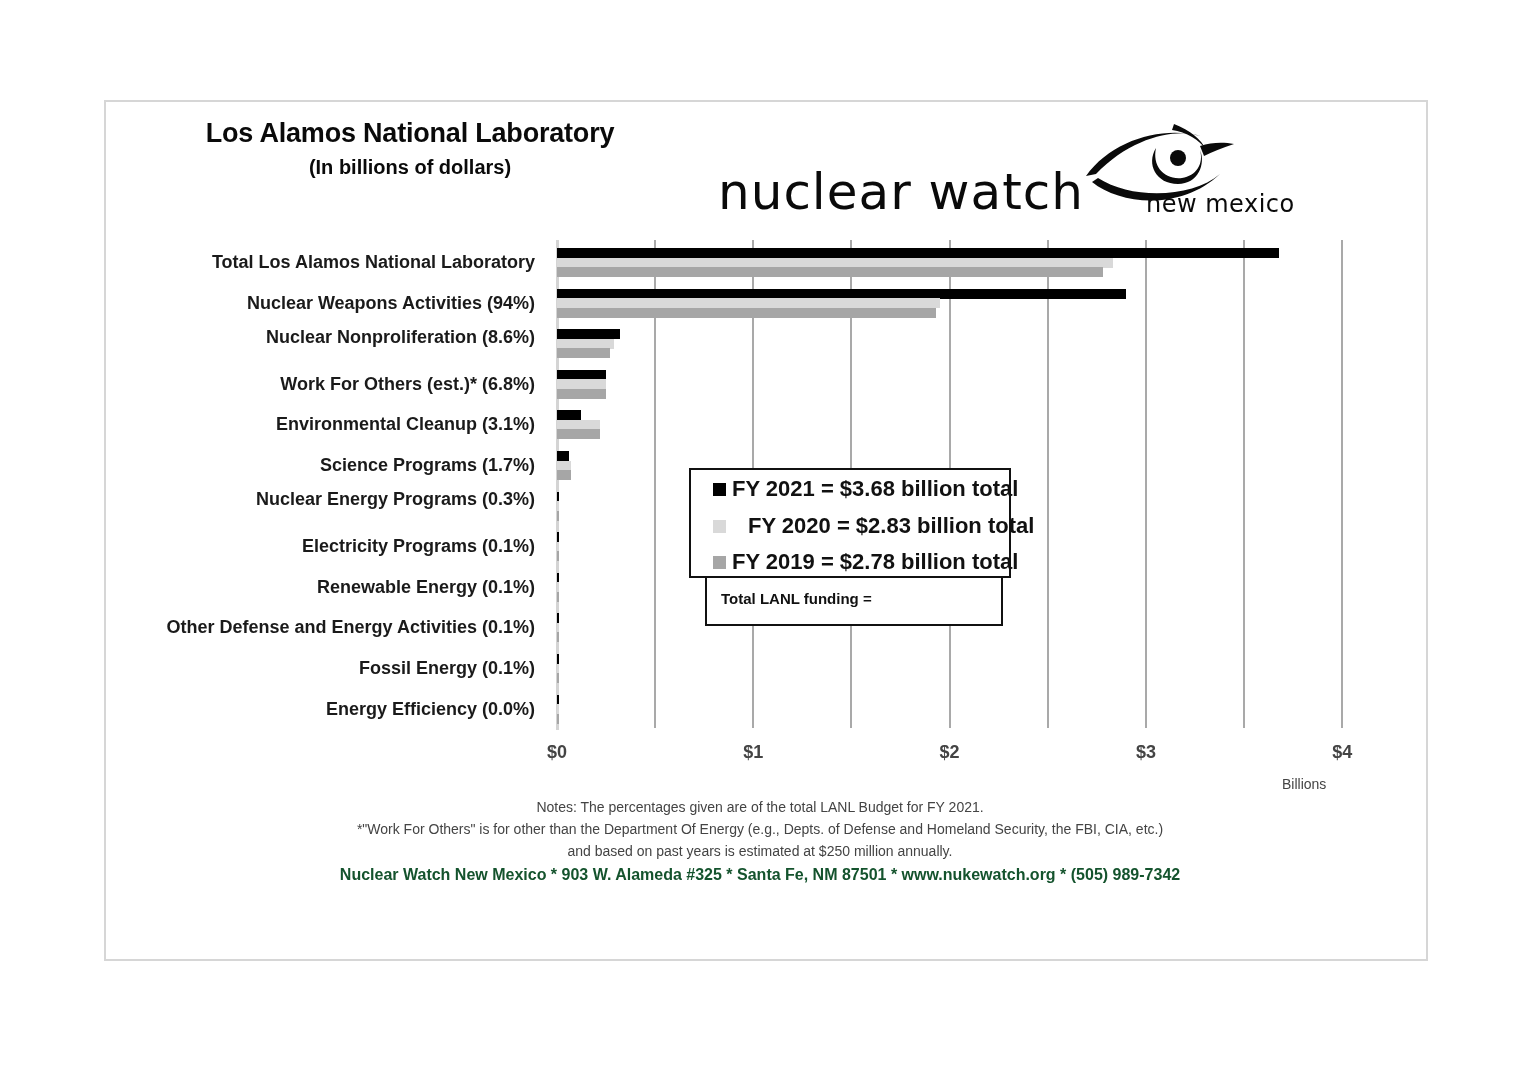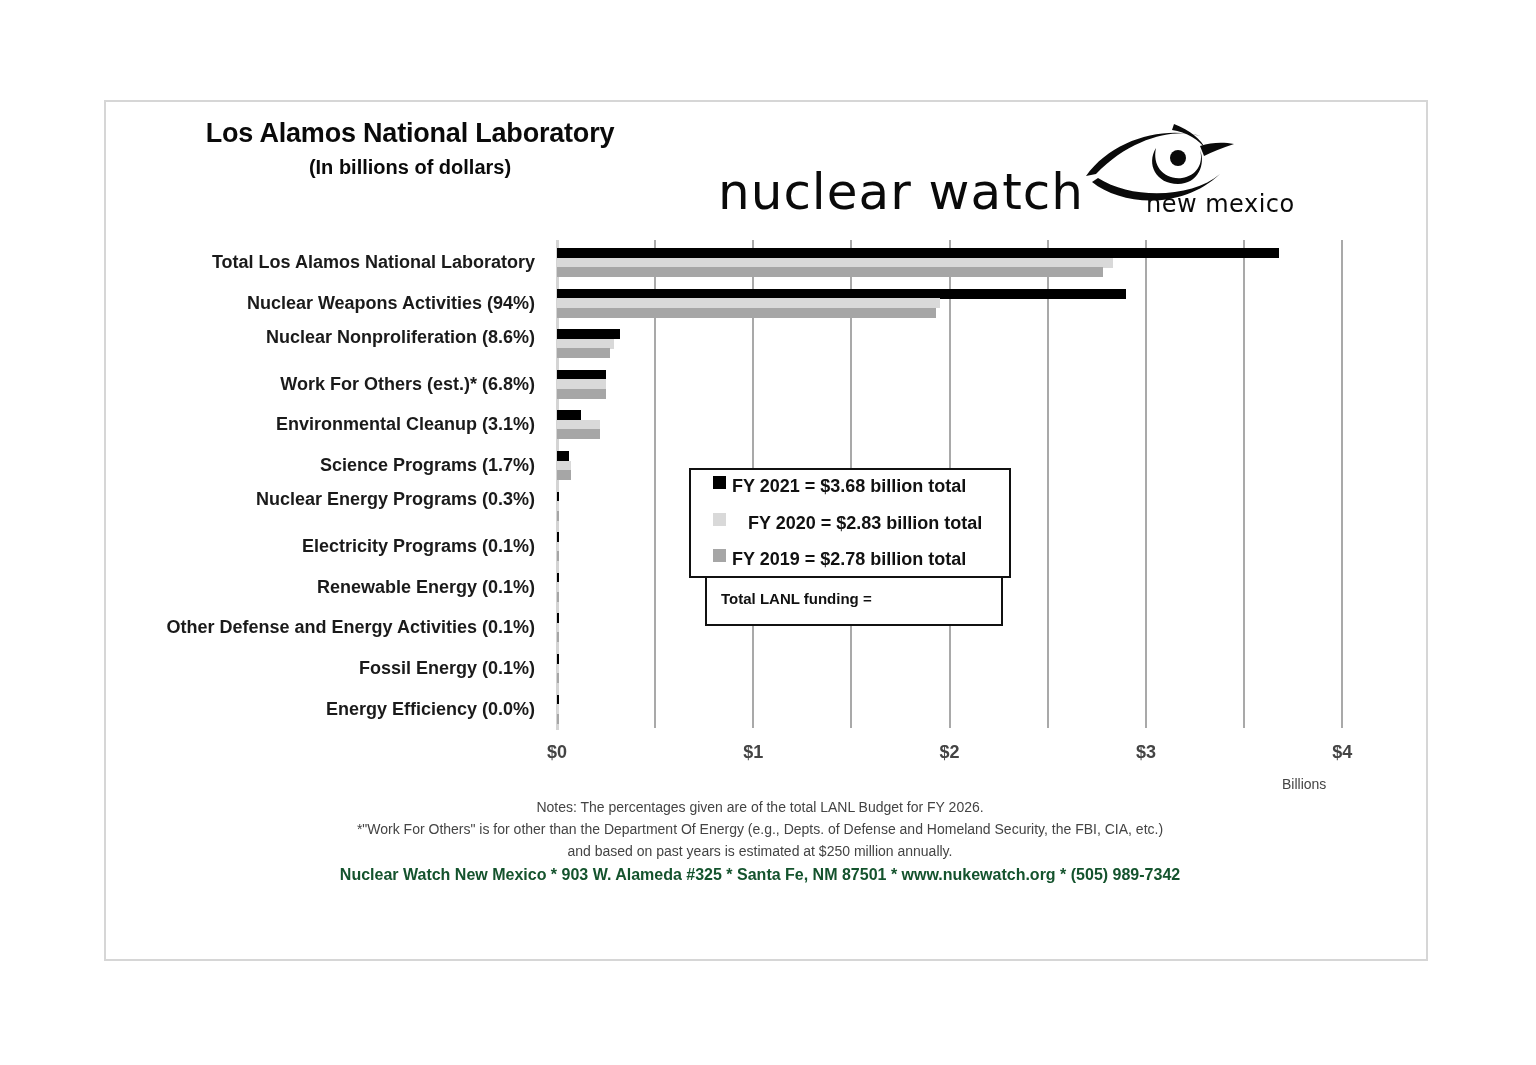--- a/index.html
+++ b/index.html
@@ -12,21 +12,21 @@
     .logo-sub { position: absolute; left: 1146px; top: 190px; font-size: 24px; font-family: "DejaVu Sans", sans-serif; color: #0a0a0a; letter-spacing: 0.5px; }
     .logo-eye { position: absolute; left: 1082px; top: 118px; width: 155px; height: 90px; }
     .plot { position: absolute; left: 557px; top: 240px; width: 800px; height: 490px; }
     .gridline { position: absolute; top: 0; width: 2px; height: 488px; background: #a9a9a9; }
     .axis-line { position: absolute; left: -1px; top: 0; width: 3px; height: 490px; background: #d4d4d4; }
     .bar { position: absolute; left: 0; height: 10px; }
     .cat-label { position: absolute; right: 1003px; font-weight: bold; font-size: 18px; color: #1a1a1a; white-space: nowrap; text-align: right; line-height: 22px; }
     .tick-label { position: absolute; top: 742px; font-weight: bold; font-size: 18px; color: #444; transform: translateX(-50%); }
     .axis-unit { position: absolute; left: 1282px; top: 776px; font-size: 14px; color: #444; }
     .legend { position: absolute; left: 689px; top: 468px; width: 322px; height: 110px; border: 2px solid #111; background: #fff; box-sizing: border-box; }
-    .legend-item { position: absolute; left: 22px; font-weight: bold; font-size: 18px; color: #111; white-space: nowrap; display: flex; }
+    .legend-item { position: absolute; left: 22px; font-weight: bold; font-size: 22px; color: #111; white-space: nowrap; display: flex; align-items: center; }
     .legend-swatch { width: 13px; height: 13px; margin-right: 6px; display: inline-block; }
     .note-box { position: absolute; left: 705px; top: 576px; width: 298px; height: 50px; border: 2px solid #111; background: #fff; box-sizing: border-box; padding: 8px 0 0 14px; }
     .note-line { font-weight: bold; font-size: 15px; line-height: 25px; color: #111; white-space: nowrap; }
     .notes { position: absolute; left: 220px; top: 796px; width: 1080px; text-align: center; color: #444; }
     .notes .n { font-size: 14px; line-height: 22px; }
     .notes .addr { font-size: 16px; font-weight: bold; line-height: 26px; color: #14532d; }
   </style>
 </head>
 <body>
 
@@ -133,17 +133,17 @@
     <span class="legend-swatch" style="background:#a6a6a6;"></span>
     <span>FY 2019 = $2.78 billion total</span>
   </div>
 </div>
 
 <div class="note-box">
   <div class="note-line">Total LANL funding =</div>
 </div>
 
 <div class="notes">
-  <div class="n">Notes: The percentages given are of the total LANL Budget for FY 2026.</div>
+  <div class="n">Notes: The percentages given are of the total LANL Budget for FY 2021.</div>
   <div class="n">*"Work For Others" is for other than the Department Of Energy (e.g., Depts. of Defense and Homeland Security, the FBI, CIA, etc.)</div>
   <div class="n">and based on past years is estimated at $250 million annually.</div>
   <div class="addr">Nuclear Watch New Mexico * 903 W. Alameda #325 * Santa Fe, NM 87501 * www.nukewatch.org * (505) 989-7342</div>
 </div>
 
 </body></html>

